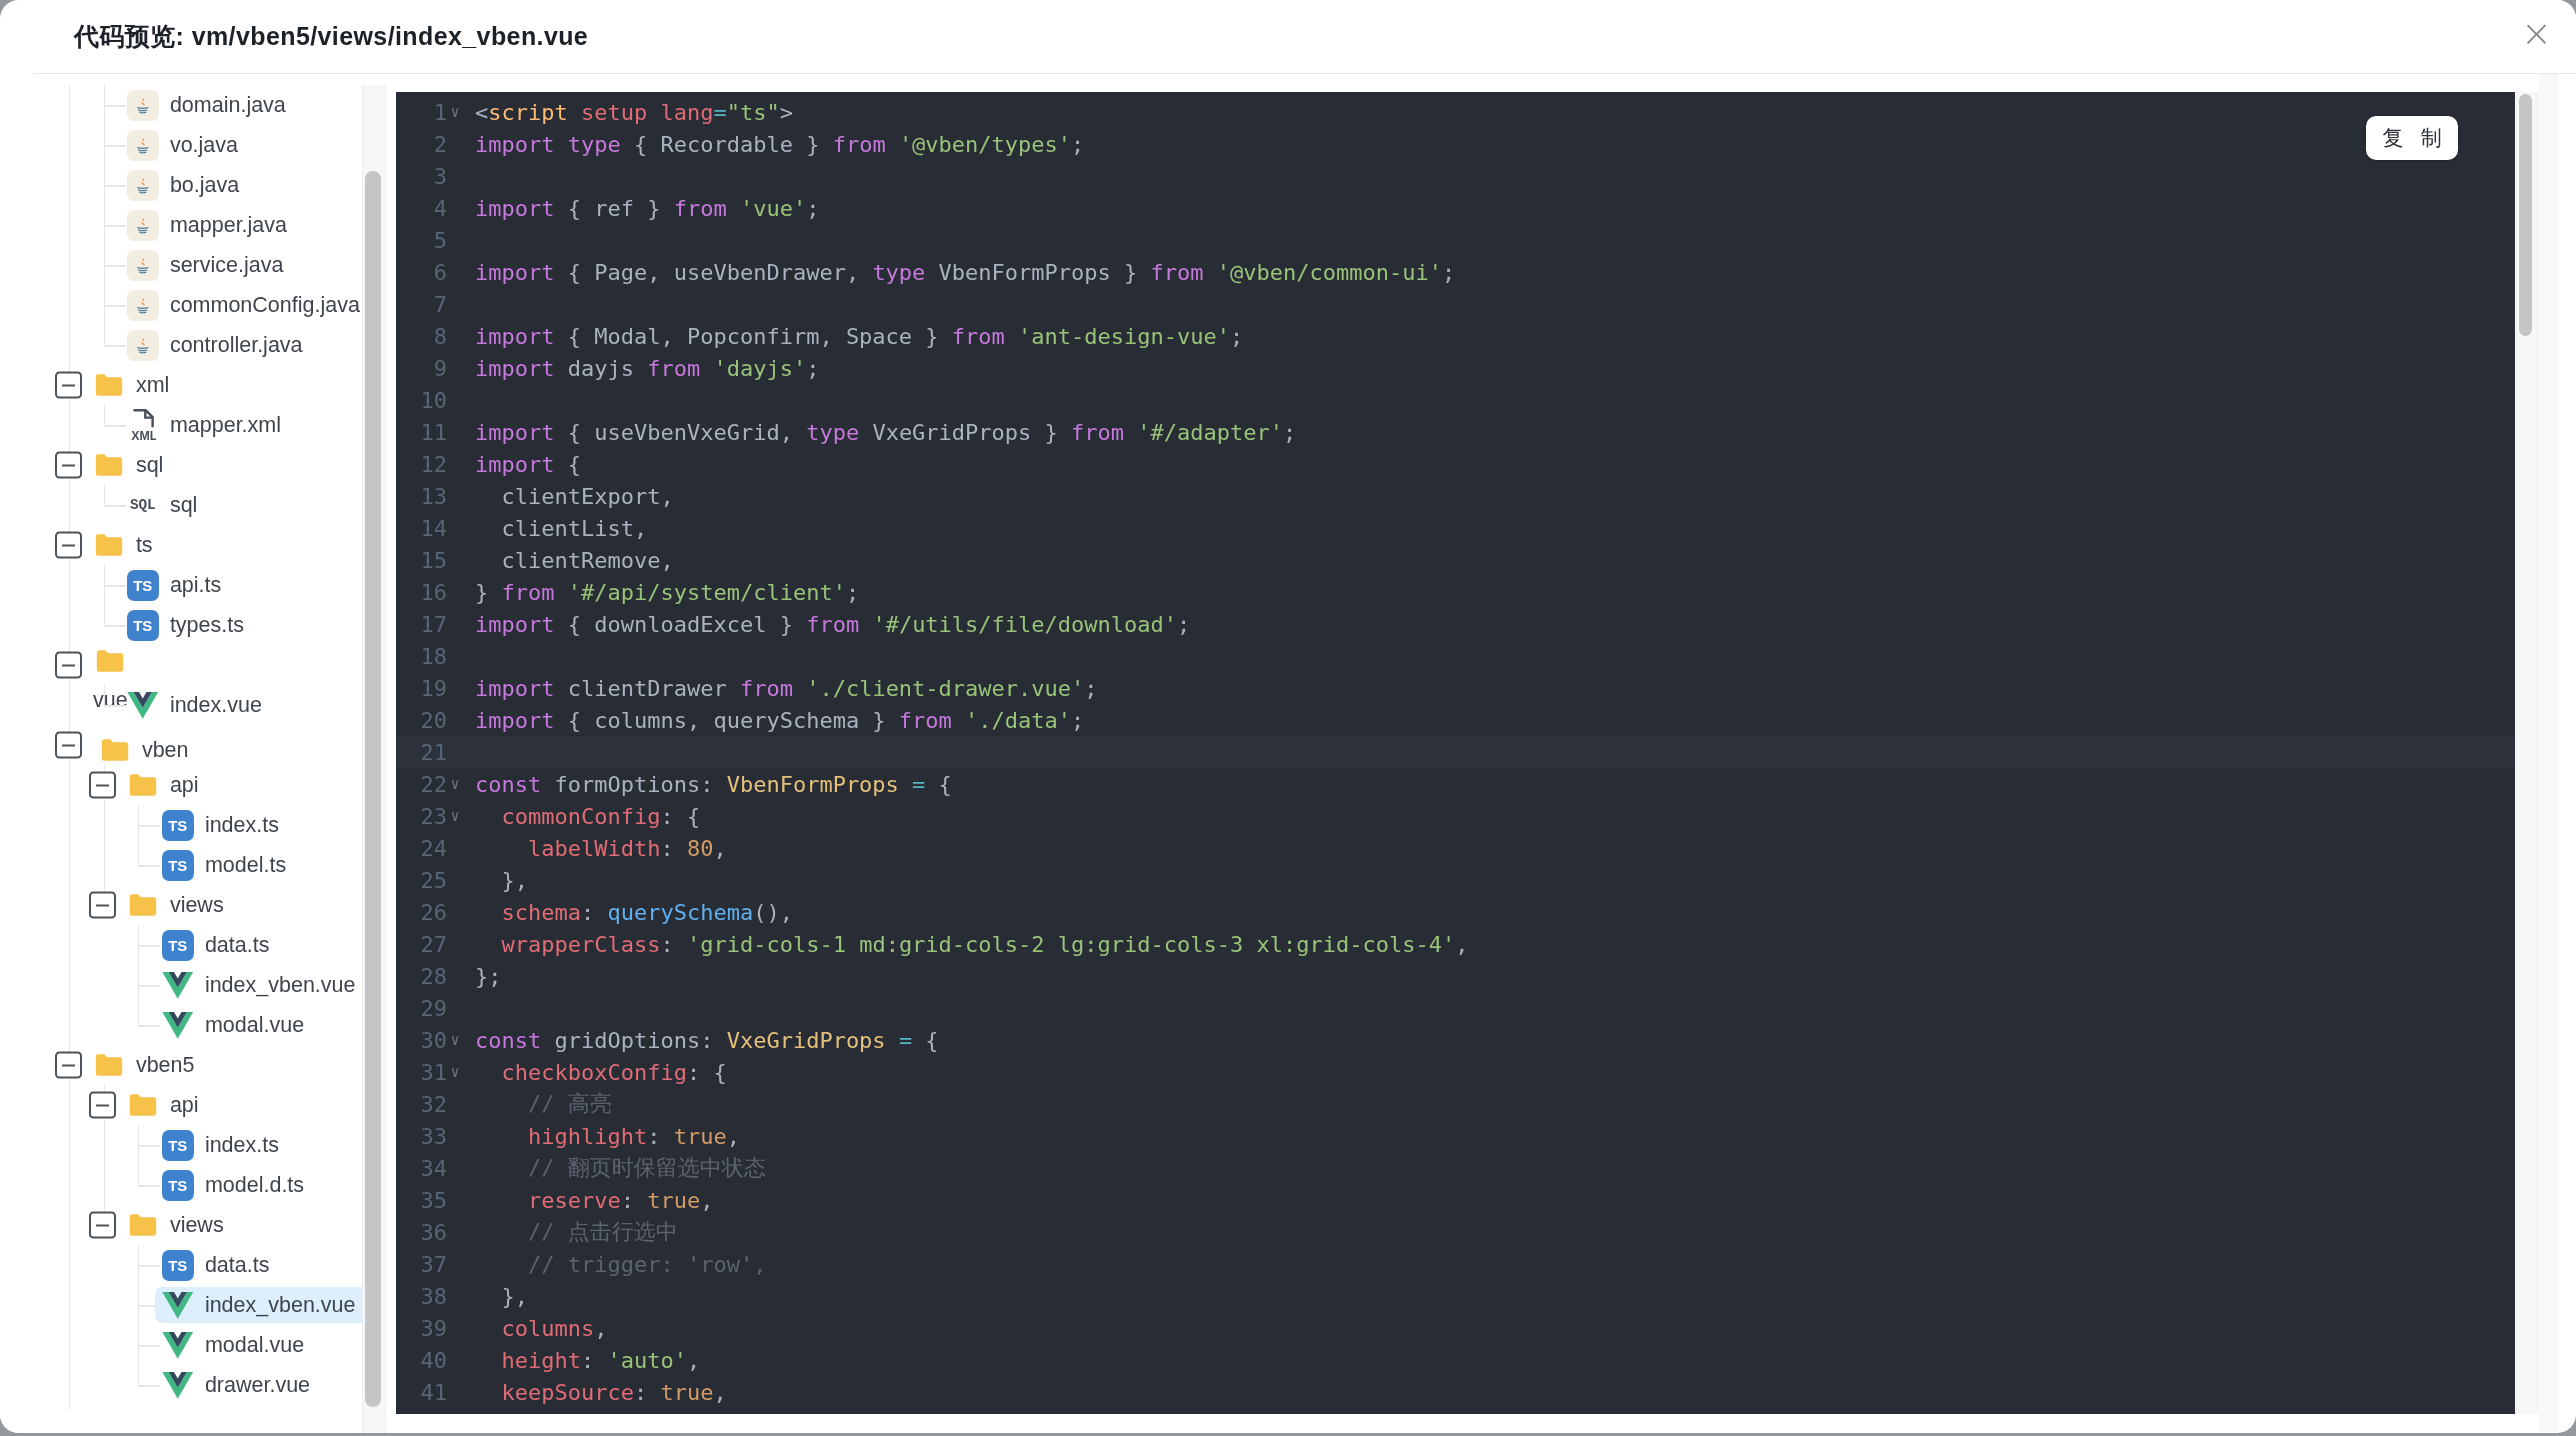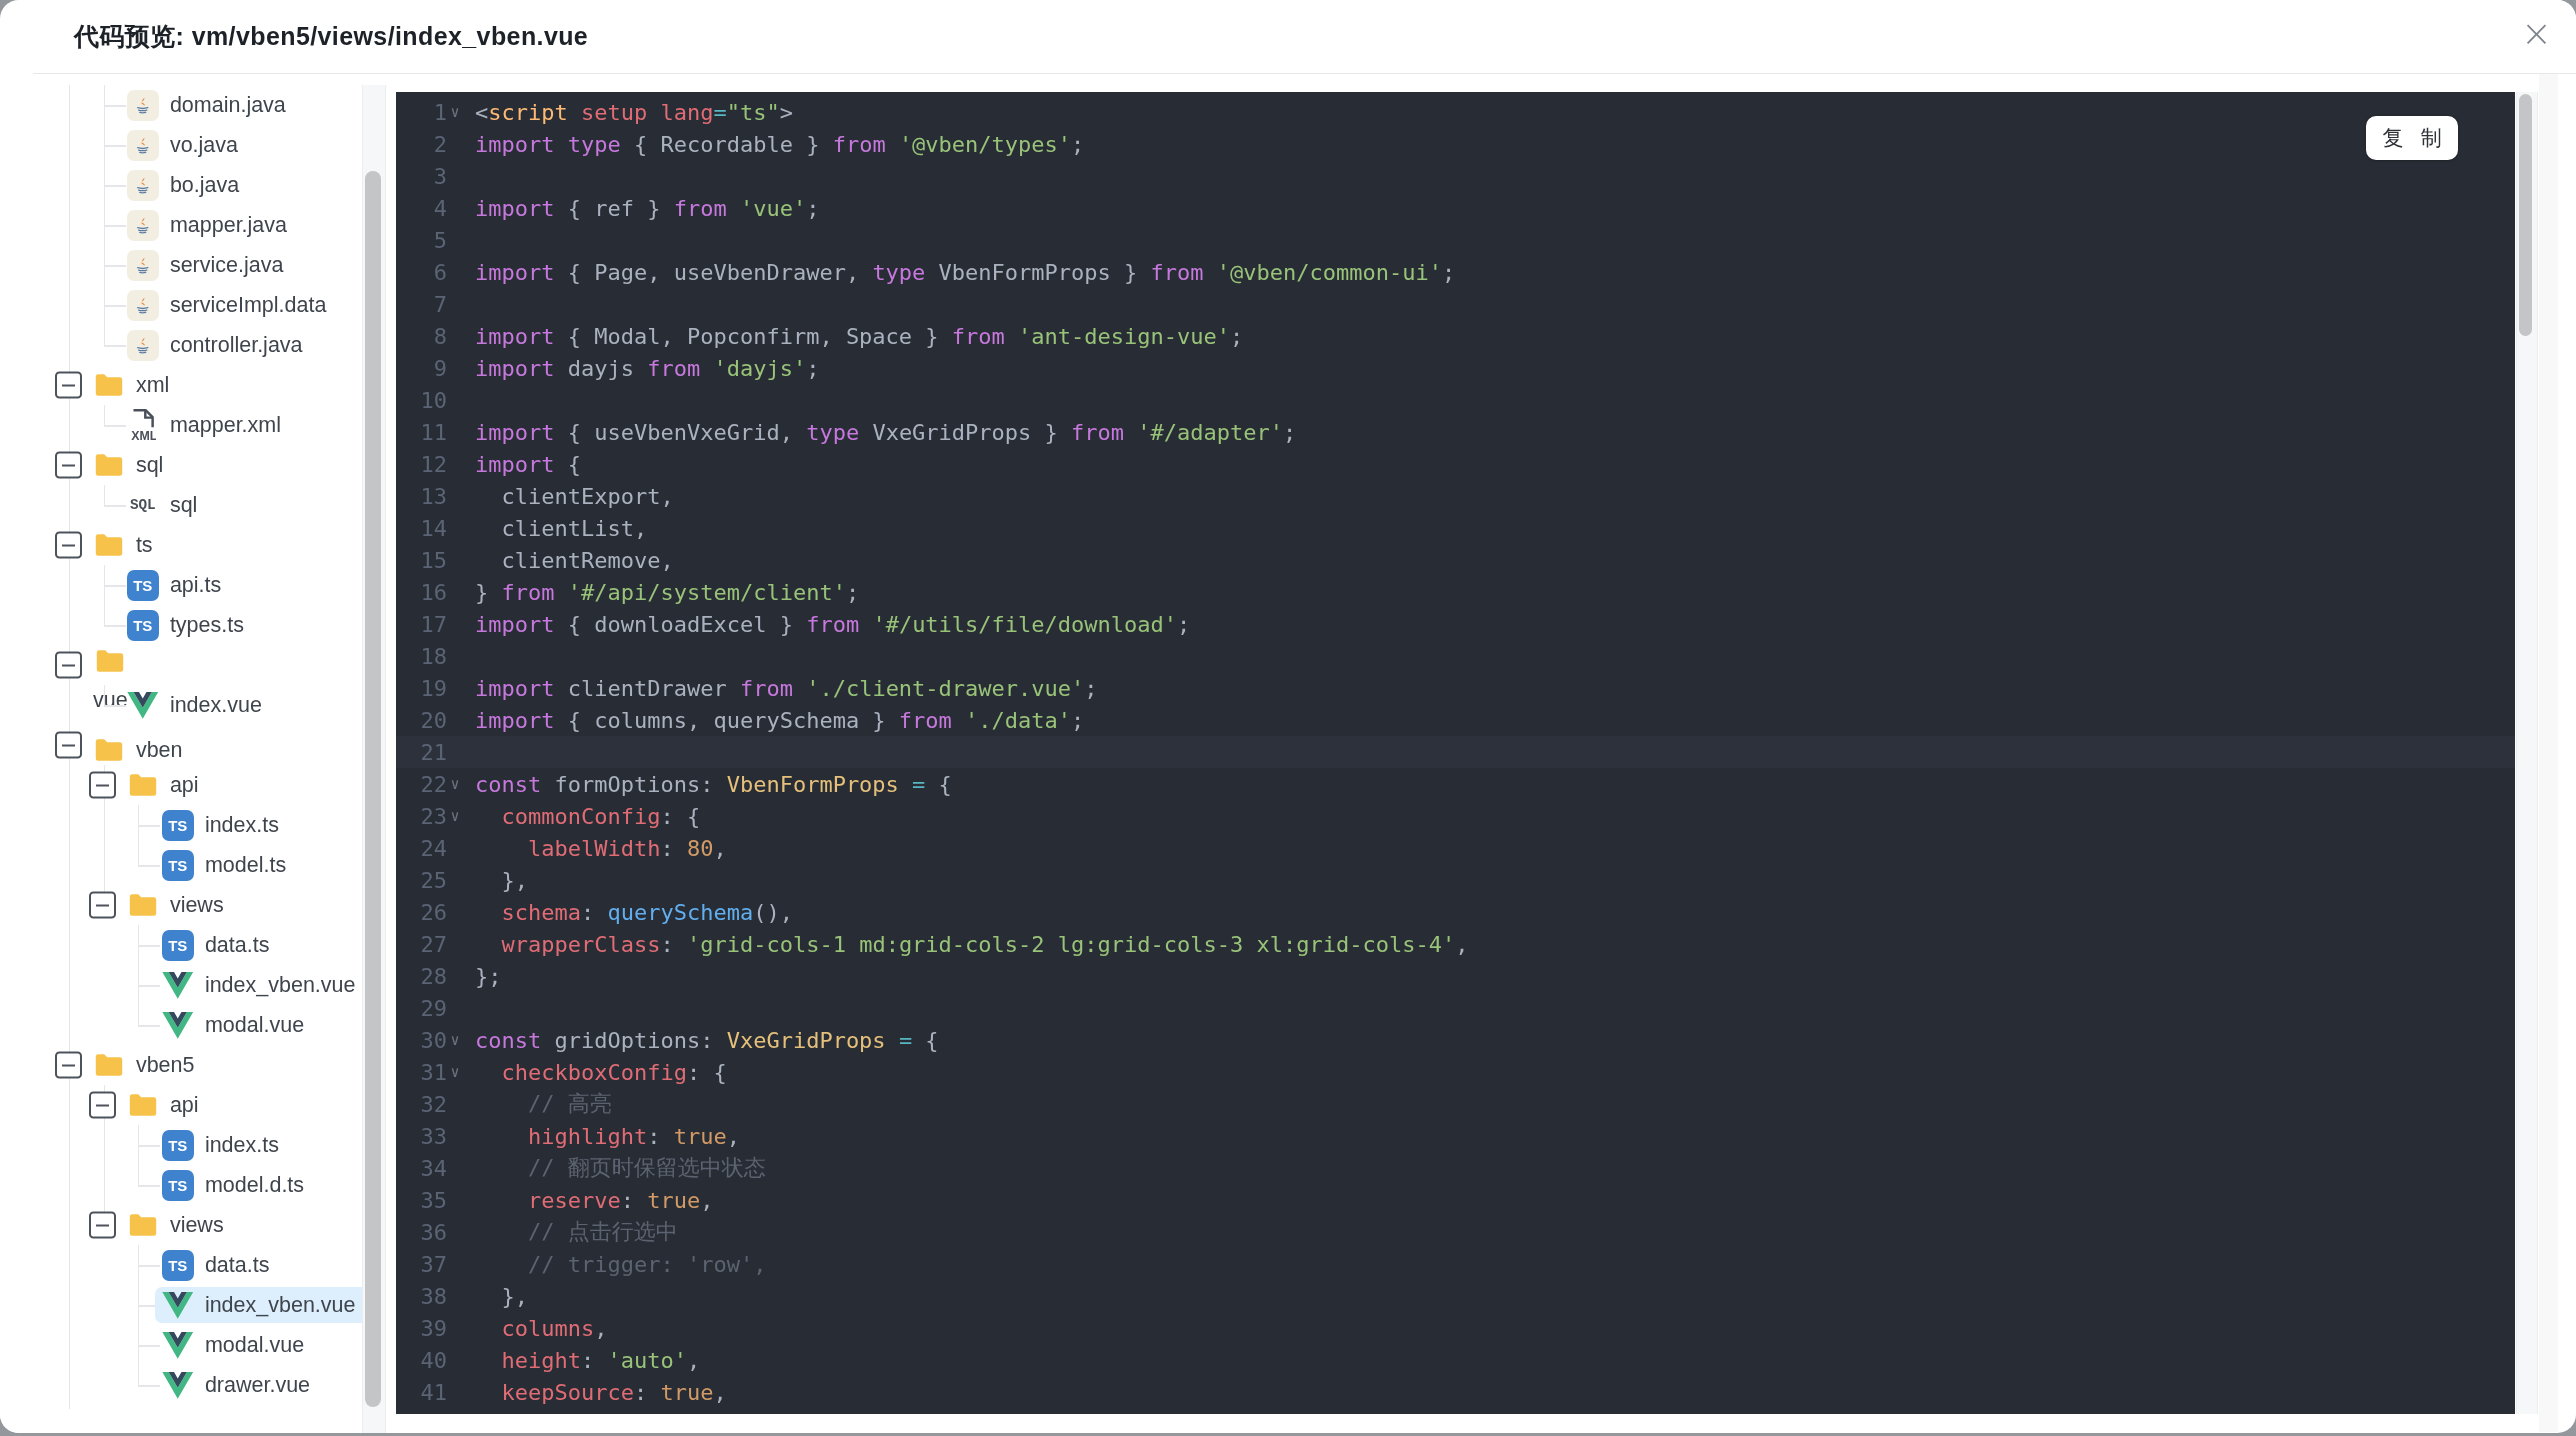--- a/index.html
+++ b/index.html
@@ -140,21 +140,21 @@
           <div class="vg" style="left: 104px;"></div>
           <div class="hg" style="left: 104px;"></div>
           <div class="rc" style="left: 127px;">
             <span class="ic ic-java">
               <svg width="21.5" height="21.5" viewBox="0 0 24 24">
                 <path d="M13 2c2 2-2.8 3.2-1.5 5.6.9-1.5 3.7-2.4 1.5-5.6z" fill="#e8833a"></path>
                 <path d="M10.8 8.6c.5 1.1 3 1.4 3 2.8" stroke="#e8833a" stroke-width="1.2" fill="none"></path>
                 <path d="M6.3 14.2c3.6 1.1 7.8 1.1 11.4 0M7.4 16.8c3 .9 6.2.9 9.2 0M8.6 19.4c2.3.6 4.5.6 6.8 0" stroke="#5b7da3" stroke-width="1.4" fill="none" stroke-linecap="round"></path>
               </svg>
             </span>
-            <span class="lbl">serviceImpl.data</span>
+            <span class="lbl">commonConfig.java</span>
           </div>
         </div>
         <div class="trow">
           <div class="vg half" style="left: 104px;"></div>
           <div class="hg" style="left: 104px;"></div>
           <div class="rc" style="left: 127px;">
             <span class="ic ic-java">
               <svg width="21.5" height="21.5" viewBox="0 0 24 24">
                 <path d="M13 2c2 2-2.8 3.2-1.5 5.6.9-1.5 3.7-2.4 1.5-5.6z" fill="#e8833a"></path>
                 <path d="M10.8 8.6c.5 1.1 3 1.4 3 2.8" stroke="#e8833a" stroke-width="1.2" fill="none"></path>
@@ -270,21 +270,21 @@
                 <path fill="#35495e" d="M12 12.3 4.9 0h4.2L12 5 14.9 0h4.2z"></path>
               </svg>
             </span>
             <span class="lbl">index.vue</span>
           </div>
         </div>
         <div class="trow">
           <div class="exp" style="left: 55px;">
             <span></span>
           </div>
-          <div class="rc" style="left: 93px; margin-top: 10px;">
+          <div class="rc" style="left: 99px; margin-top: 10px;">
             <span class="ic">
               <svg width="30" height="24" viewBox="0 0 24 20">
                 <path d="M1 3q0-2 2-2h5l2.5 2.5H21q2 0 2 2V17q0 2-2 2H3q-2 0-2-2Z" fill="#f6c24a"></path>
               </svg>
             </span>
             <span class="lbl">vben</span>
           </div>
         </div>
         <div class="trow">
           <div class="vg" style="left: 104px;"></div>

